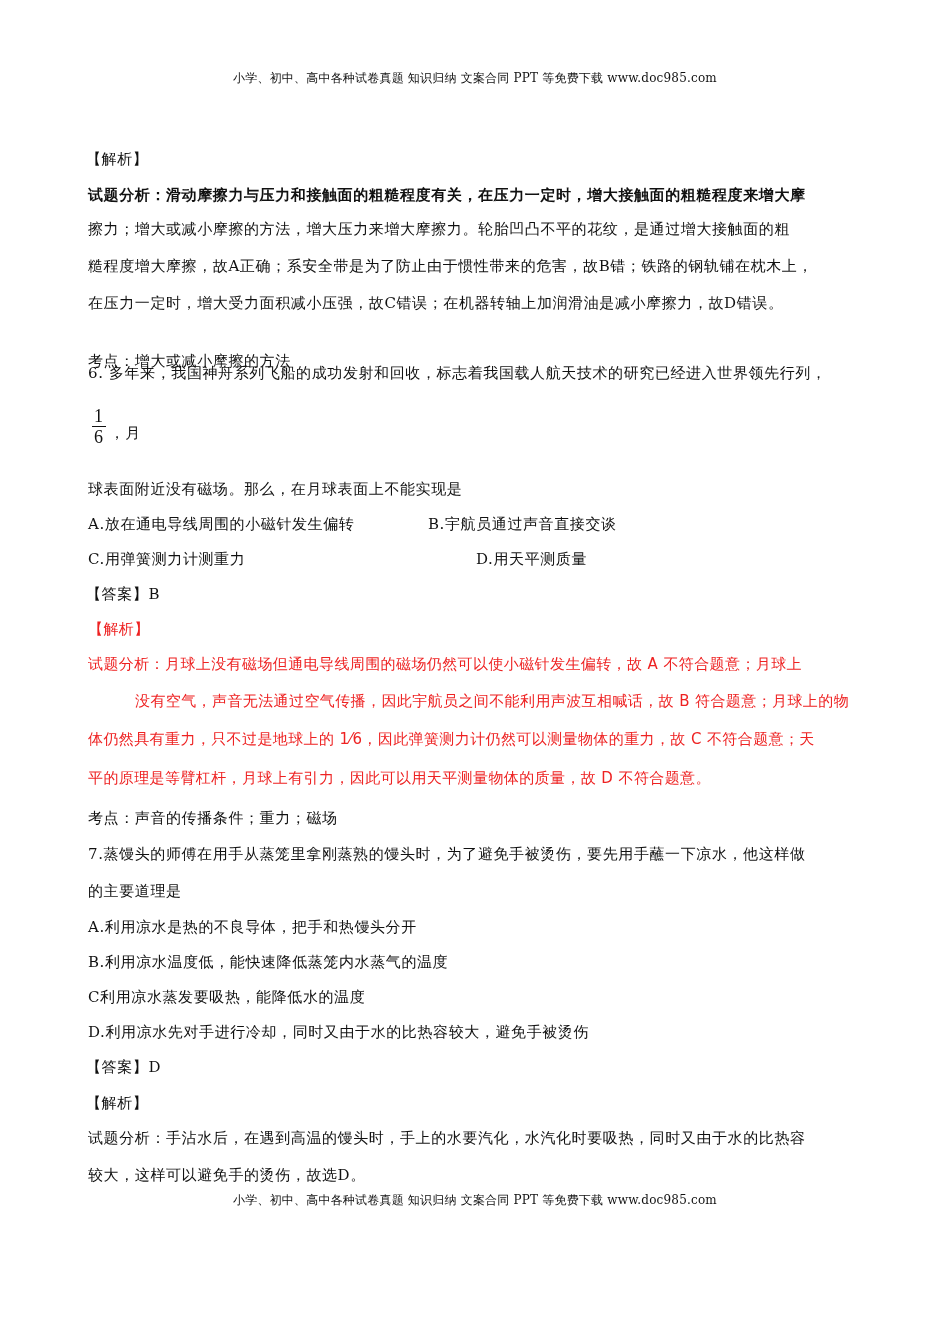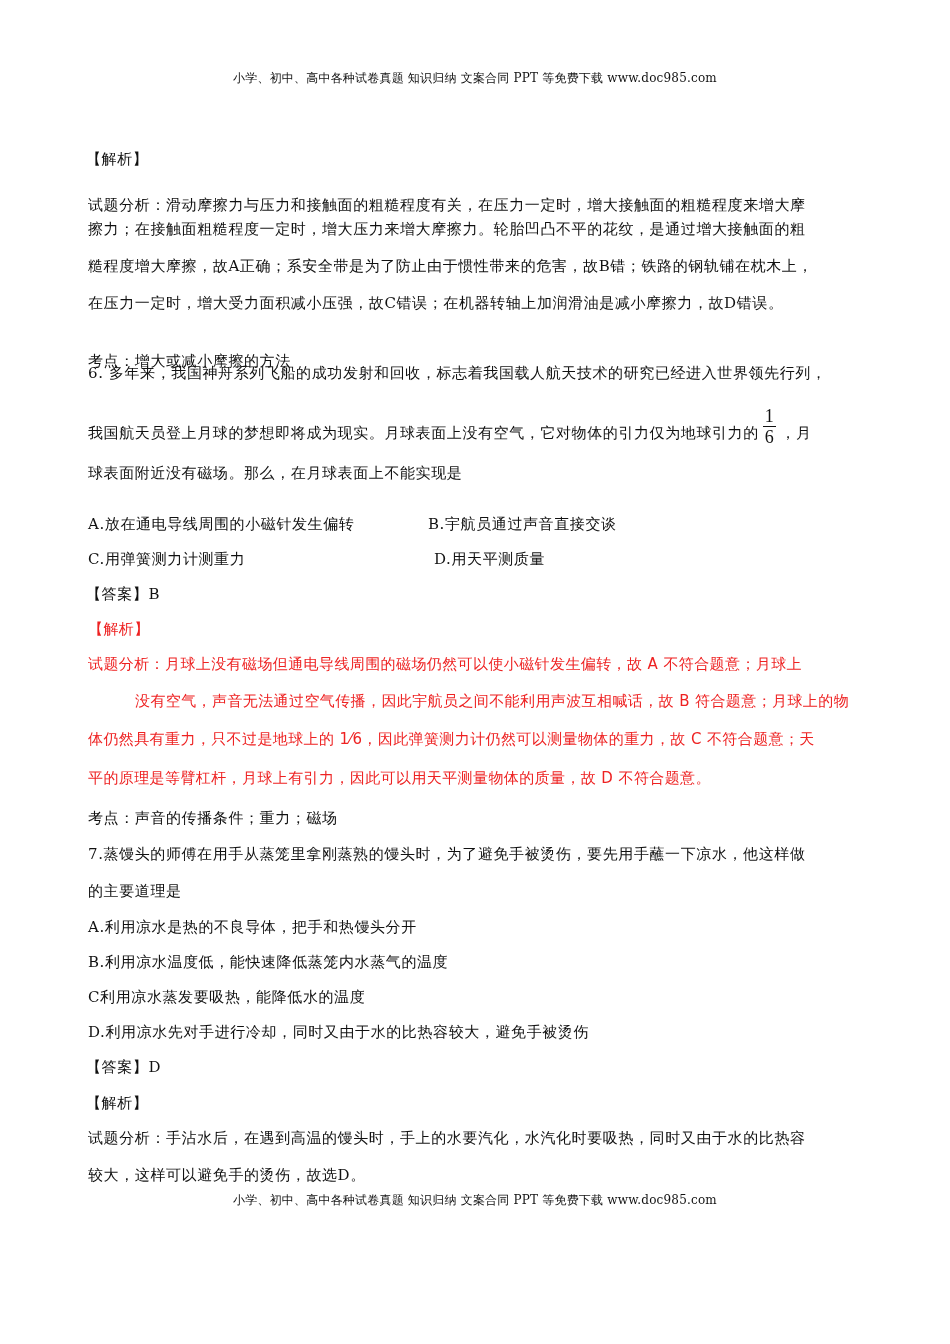--- a/index.html
+++ b/index.html
@@ -27,36 +27,36 @@
   .frac .num { display: block; border-bottom: 1px solid #111; padding: 0 2px; }
   .frac .den { display: block; padding: 0 2px; }
   .opt { position: absolute; font-size: 15px; white-space: nowrap; letter-spacing: 0.6px; }
 </style>
 </head>
 <body>
 
 <div class="header">小学、初中、高中各种试卷真题 知识归纳 文案合同 PPT 等免费下载   www.doc985.com</div>
 
 <div class="line" style="top:150px;left:86px;">【解析】</div>
-<div class="line" style="top:196px;">试题分析：滑动摩擦力与压力和接触面的粗糙程度有关，在压力一定时，增大接触面的粗糙程度来增大摩</div>
-<div class="line" style="top:220px;">擦力；在接触面粗糙程度一定时，增大压力来增大摩擦力。轮胎凹凸不平的花纹，是通过增大接触面的粗</div>
+<div class="line" style="top:186px;font-weight:bold;">试题分析：滑动摩擦力与压力和接触面的粗糙程度有关，在压力一定时，增大接触面的粗糙程度来增大摩</div>
+<div class="line" style="top:220px;">擦力；增大或减小摩擦的方法，增大压力来增大摩擦力。轮胎凹凸不平的花纹，是通过增大接触面的粗</div>
 <div class="line" style="top:257px;">糙程度增大摩擦，故A正确；系安全带是为了防止由于惯性带来的危害，故B错；铁路的钢轨铺在枕木上，</div>
 <div class="line" style="top:294px;">在压力一定时，增大受力面积减小压强，故C错误；在机器转轴上加润滑油是减小摩擦力，故D错误。</div>
 <div class="line" style="top:330px;margin-top:22px;">考点：增大或减小摩擦的方法</div>
 
 <div class="line" style="top:364px;">6. 多年来，我国神舟系列飞船的成功发射和回收，标志着我国载人航天技术的研究已经进入世界领先行列，</div>
 <div class="line" style="top:420px;">
-  <span>我国航天员登上月球的梦想即将成为现实。月球表面上没有空气，它对物体的引力仅为地球引力的</span><span class="frac" style="margin-top:-14px;"><span class="num">1</span><span class="den">6</span></span><span>，月</span>
+  <span class="frac" style="margin-top:-14px;"><span class="num">1</span><span class="den">6</span></span><span>，月</span>
 </div>
-<div class="line" style="top:464px;text-align:center;">球表面附近没有磁场。那么，在月球表面上不能实现是</div>
+<div class="line" style="top:480px;text-align:center;">球表面附近没有磁场。那么，在月球表面上不能实现是</div>
 
 <div class="opt" style="top:515px;left:88px;text-align:center;">A.放在通电导线周围的小磁针发生偏转</div>
 <div class="opt" style="top:515px;left:428px;">B.宇航员通过声音直接交谈</div>
 <div class="opt" style="top:550px;left:88px;">C.用弹簧测力计测重力</div>
-<div class="opt" style="top:550px;left:434px;">D.用天平测质量</div>
+<div class="opt" style="top:550px;left:476px;">D.用天平测质量</div>
 
 <div class="line" style="top:585px;left:86px;">【答案】B</div>
 <div class="line red" style="top:620px;left:88px;">【解析】</div>
 <div class="line red" style="top:655px;text-align:right;">试题分析：月球上没有磁场但通电导线周围的磁场仍然可以使小磁针发生偏转，故 A 不符合题意；月球上</div>
 <div class="line red" style="top:692px;margin-left:47px;">没有空气，声音无法通过空气传播，因此宇航员之间不能利用声波互相喊话，故 B 符合题意；月球上的物</div>
 <div class="line red" style="top:730px;">体仍然具有重力，只不过是地球上的 1⁄6，因此弹簧测力计仍然可以测量物体的重力，故 C 不符合题意；天</div>
 <div class="line red" style="top:769px;">平的原理是等臂杠杆，月球上有引力，因此可以用天平测量物体的质量，故 D 不符合题意。</div>
 <div class="line" style="top:809px;">考点：声音的传播条件；重力；磁场</div>
 
 <div class="line" style="top:845px;">7.蒸馒头的师傅在用手从蒸笼里拿刚蒸熟的馒头时，为了避免手被烫伤，要先用手蘸一下凉水，他这样做</div>

